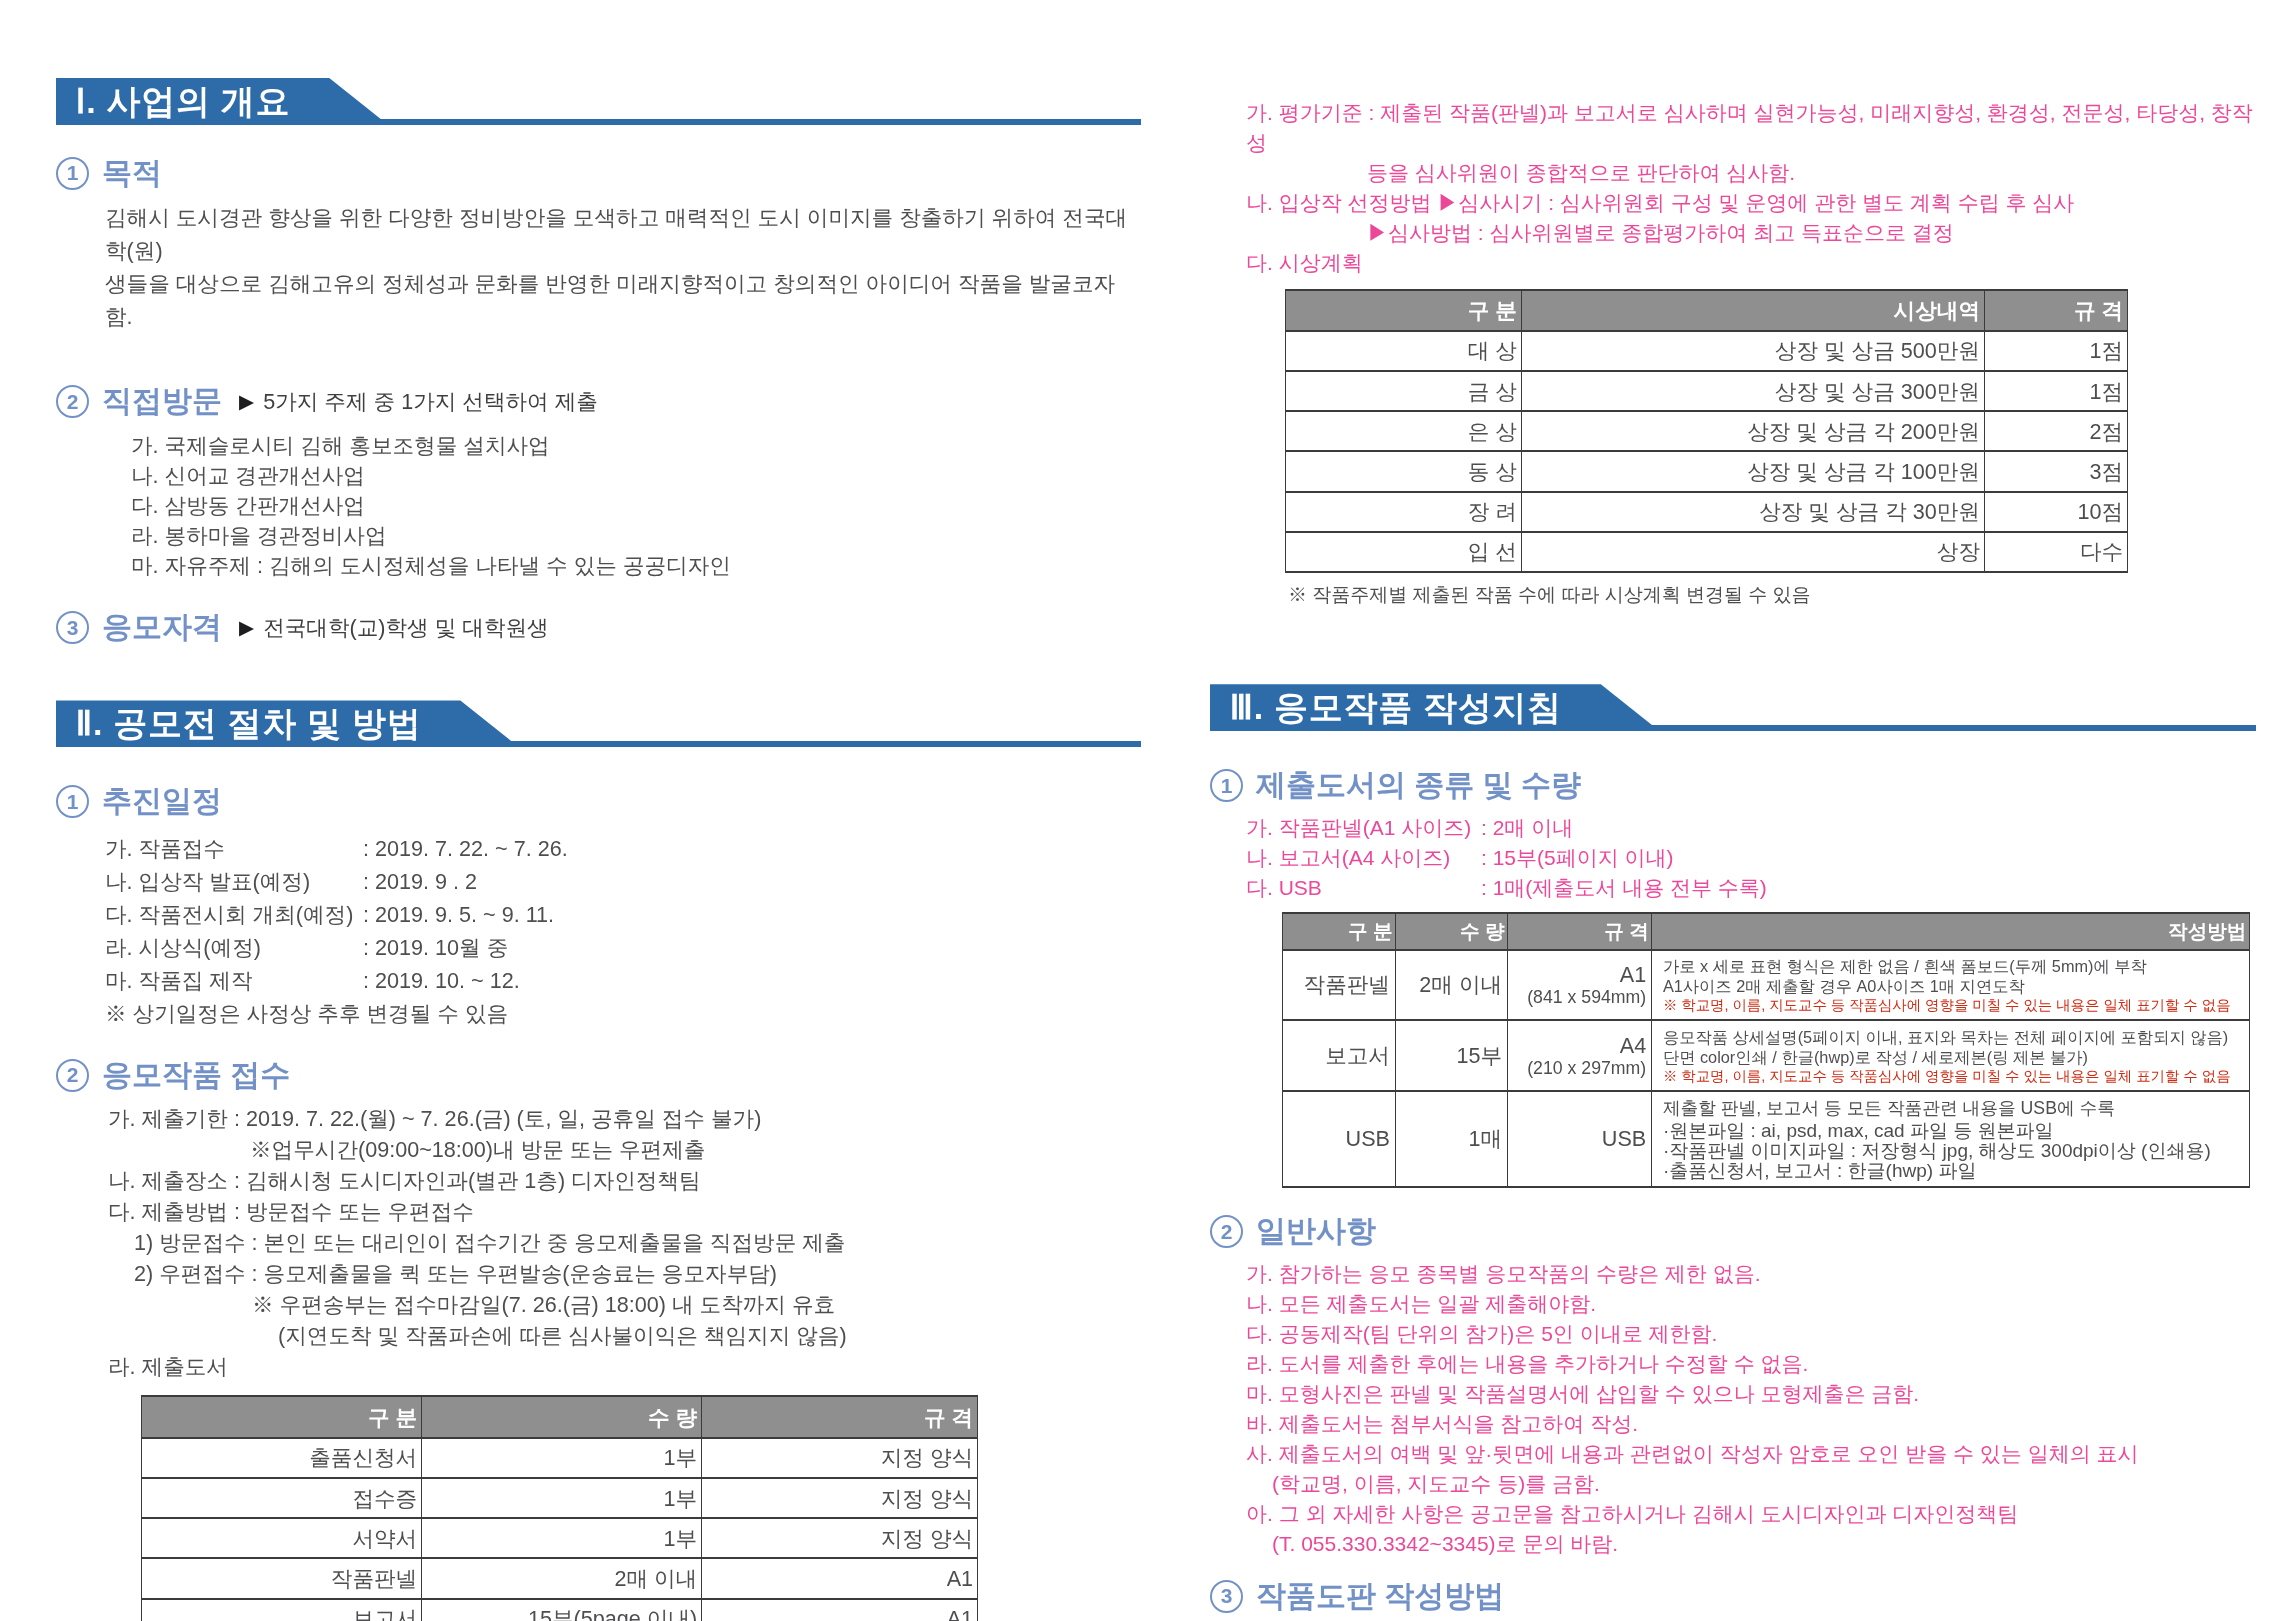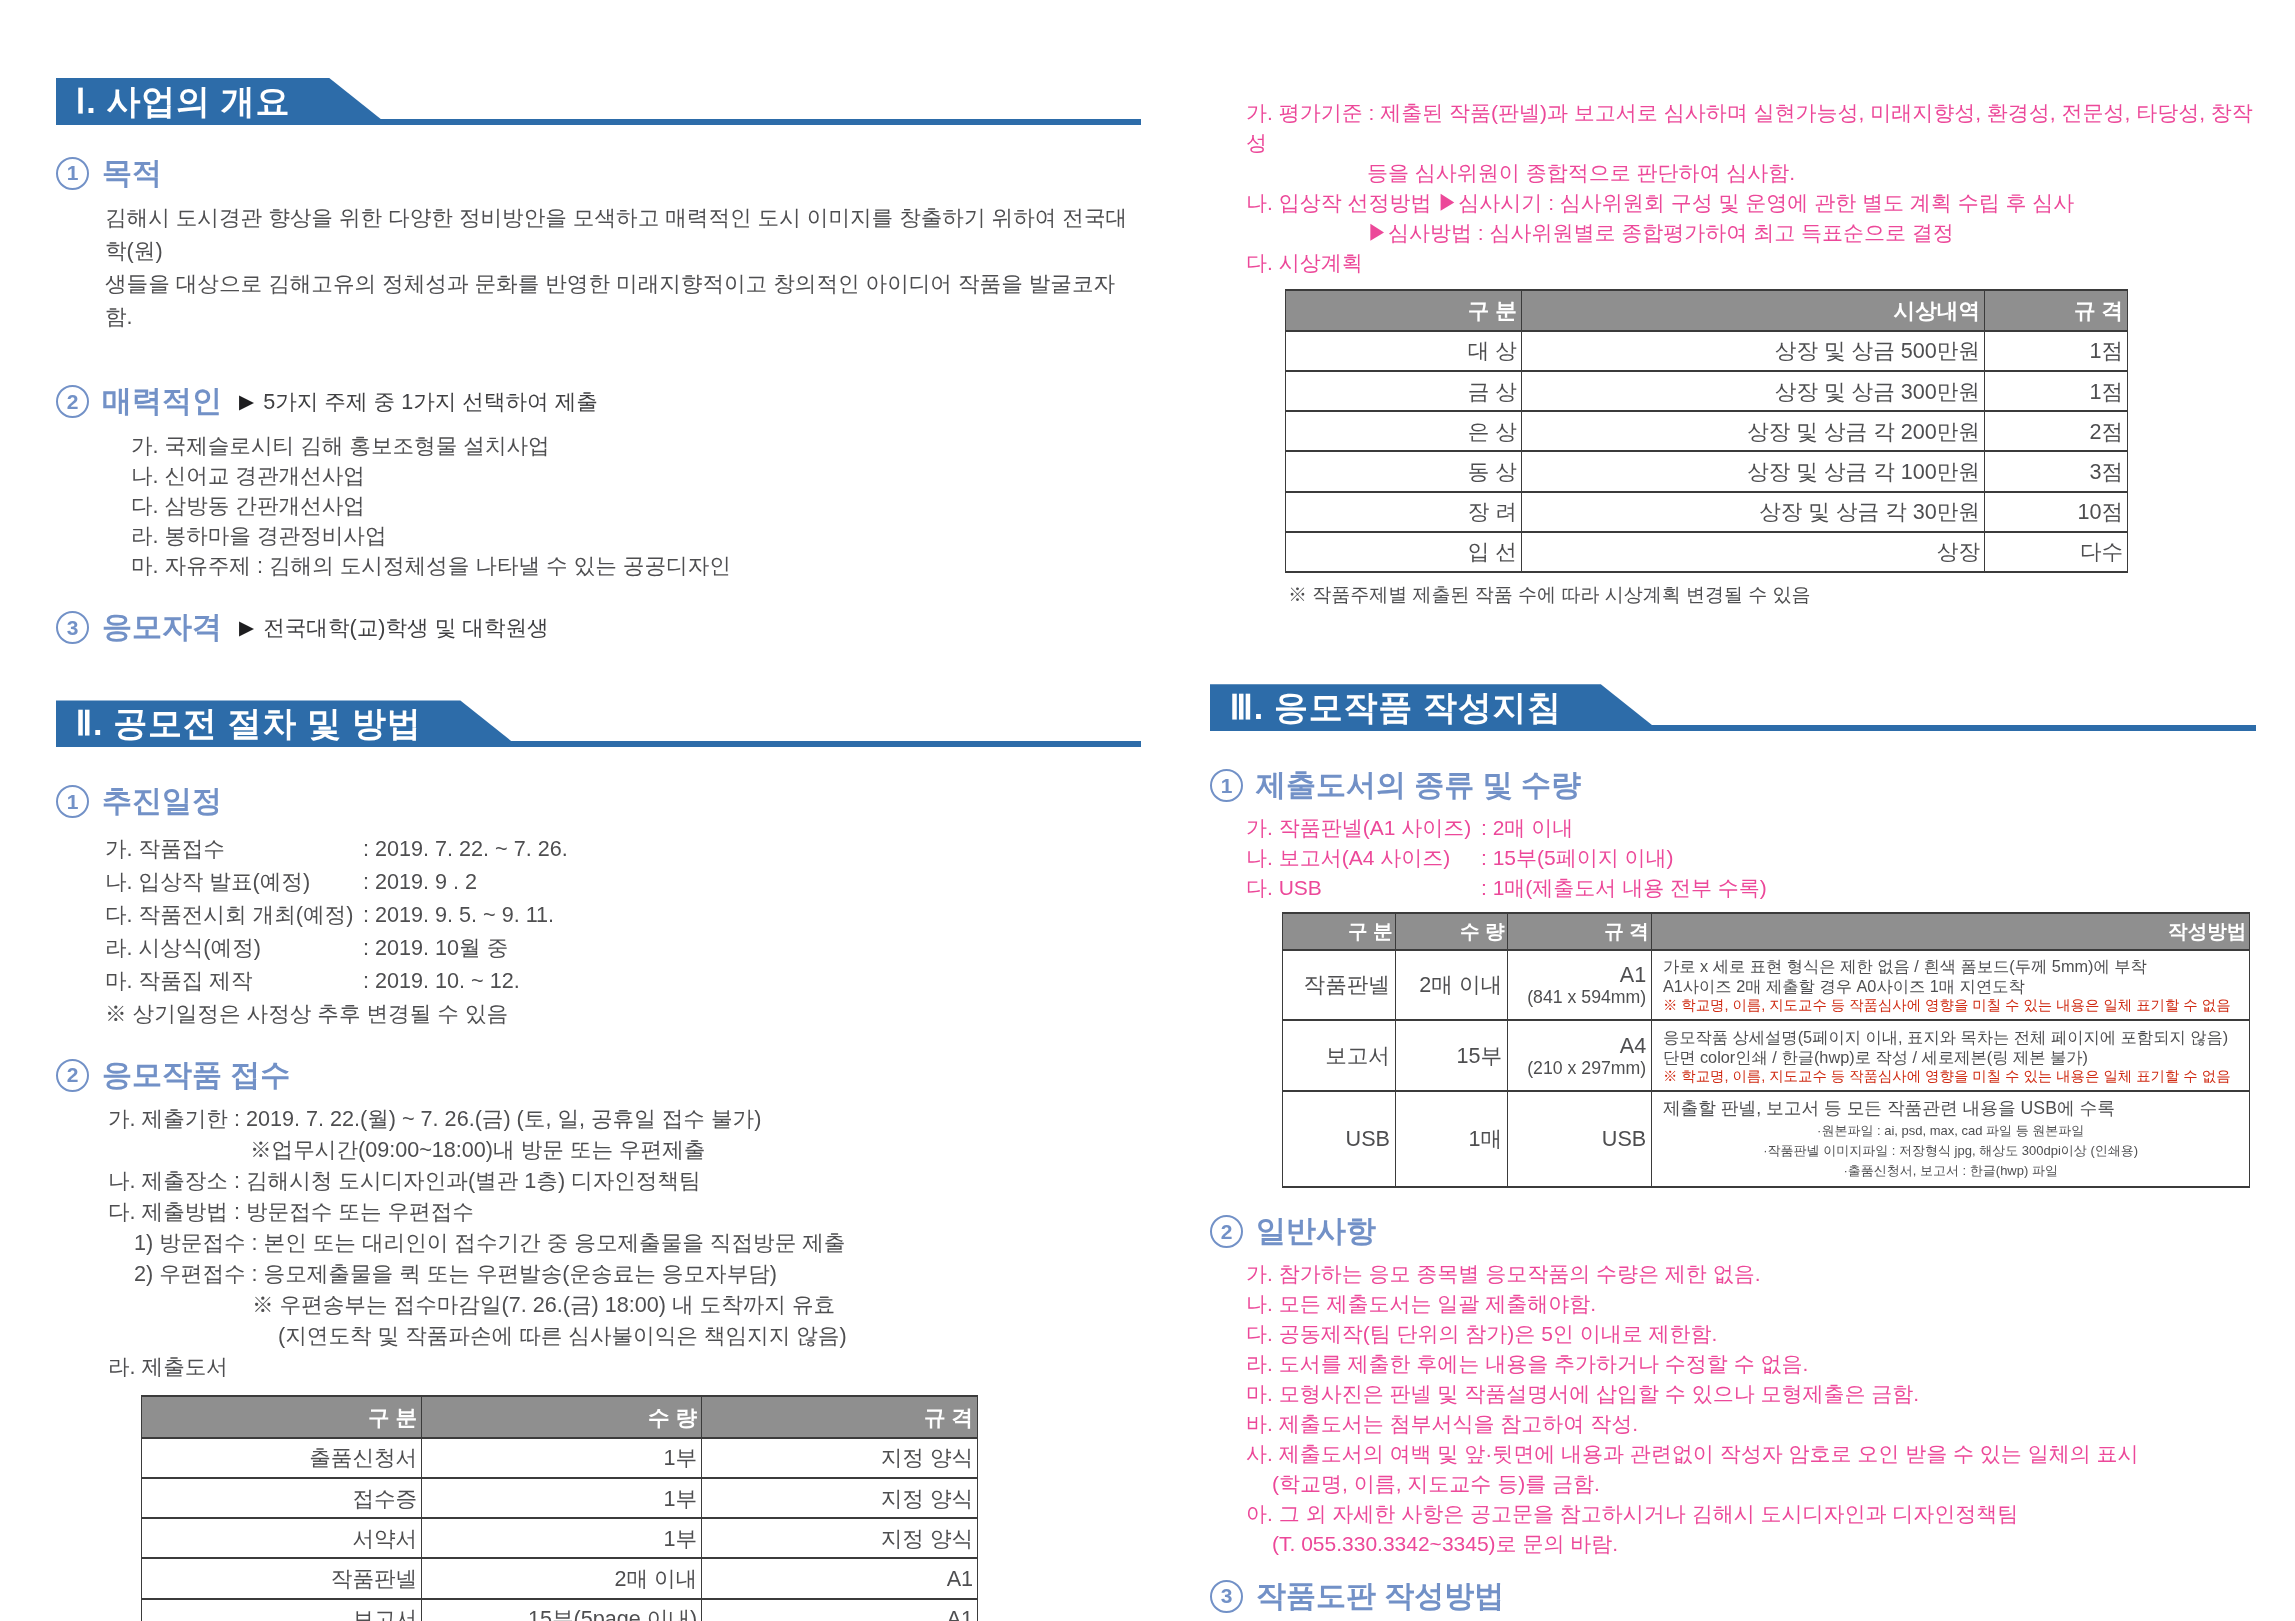--- a/index.html
+++ b/index.html
@@ -37,21 +37,21 @@
                   border-left:1.3px solid #3b3b3b;border-right:1.3px solid #3b3b3b;text-align:right;}
   .tbl td{font-size:21.6px;padding:4.6px 3.9px;}
 
   .tbl-big th{font-size:19.6px;padding:3.9px 2.6px;}
   .tbl-big td{padding:3.9px 5.2px;}
   .tbl-big td.method{text-align:left;font-size:16.3px;line-height:20px;padding:5.2px 10.5px;}
   .warn{color:#cf2a12;font-size:14.4px;line-height:18.3px;}
   .size-main{font-size:21.6px;line-height:25px;}
   .size-sub{font-size:17.7px;line-height:21px;}
   .usb-main{font-size:17.7px;line-height:23.5px;}
-  .usb-sub{font-size:13px;line-height:20px;text-align:center;}
+  .usb-sub{font-size:19px;line-height:20px;}
   .ind-75{padding-left:49px;}
   .ind-80{padding-left:52px;}
   .ind-115{padding-left:75px;}
   .ind-120{padding-left:78px;}
   .ind-296{padding-left:194px;}
   .ind-300{padding-left:196px;}
   .ind-340{padding-left:222px;}
   .ind-55{padding-left:36px;}
   .ind-95{padding-left:62px;}
   .ind-240{padding-left:157px;}
@@ -72,21 +72,21 @@
       <span class="numcircle">1</span>
       <span>목적</span>
     </div>
     <div class="bl ind-75" style="margin-top:7.8px;">
       <div>김해시 도시경관 향상을 위한 다양한 정비방안을 모색하고 매력적인 도시 이미지를 창출하기 위하여 전국대학(원)</div>
       <div>생들을 대상으로 김해고유의 정체성과 문화를 반영한 미래지향적이고 창의적인 아이디어 작품을 발굴코자 함.</div>
     </div>
 
     <div class="sub-hd" style="margin-top:48px;">
       <span class="numcircle">2</span>
-      <span>매력적인</span>
+      <span>직접방문</span>
       <span class="tagline">
         <span class="tri">▶</span>
         <span>5가지 주제 중 1가지 선택하여 제출</span>
       </span>
     </div>
     <div class="bl ind-115" style="margin-top:9.2px;line-height:30px;">
       <div>가. 국제슬로시티 김해 홍보조형물 설치사업</div>
       <div>나. 신어교 경관개선사업</div>
       <div>다. 삼방동 간판개선사업</div>
       <div>라. 봉하마을 경관정비사업</div>

